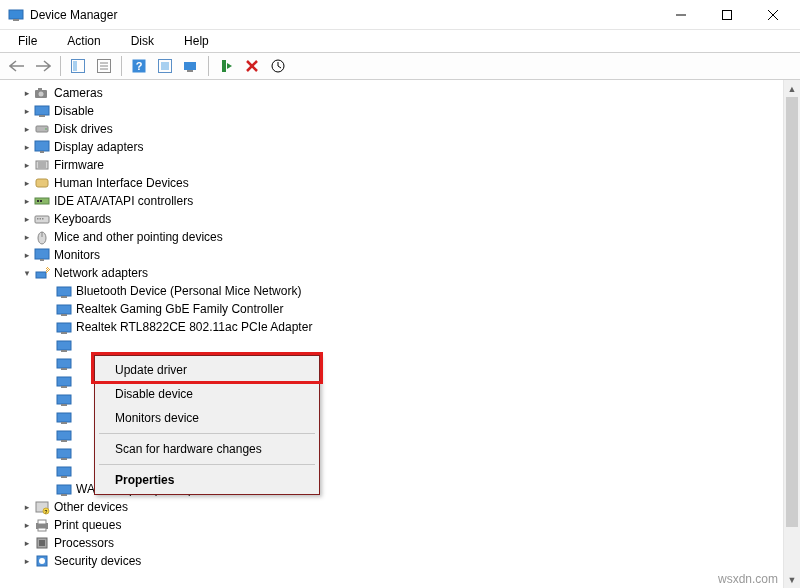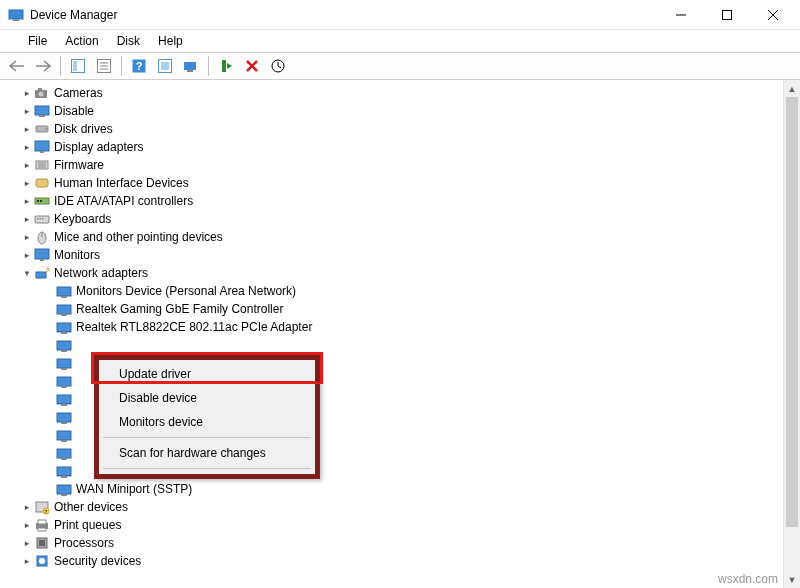--- a/index.html
+++ b/index.html
@@ -2,34 +2,34 @@
 <html><head>
   <meta charset="utf-8">
   <style>
     * { box-sizing: border-box; margin: 0; padding: 0; }
     body { font-family: "Segoe UI", Tahoma, sans-serif; font-size: 12px; background: #fff; color: #000; width: 800px; height: 588px; overflow: hidden; position: relative; }
     .titlebar { display: flex; align-items: center; height: 30px; padding: 0 4px 0 8px; border-bottom: 1px solid #e5e5e5; }
     .titlebar .ticon { width: 16px; height: 16px; margin-right: 6px; display:flex;align-items:center;justify-content:center;}
     .titlebar .ttext { flex: 1; font-size: 12px; }
     .winbtns { display: flex; }
     .winbtn { width: 46px; height: 30px; display: flex; align-items: center; justify-content: center; font-family: "Segoe UI Symbol", sans-serif; font-size: 11px; }
-    .menubar { display: flex; gap: 2px; height: 22px; align-items: center; padding: 0 20px; }
+    .menubar { display: flex; gap: 14px; height: 22px; align-items: center; padding: 0 10px; }
     .menuitem { padding: 2px 8px; }
     .toolbar { display: flex; align-items: center; height: 28px; padding: 0 4px; gap: 0; border-top: 1px solid #d0d0d0; border-bottom: 1px solid #d0d0d0; background: #fdfdfd;}
     .tbtn { width: 24px; height: 24px; display: flex; align-items: center; justify-content: center; margin: 0 1px; border: 1px solid transparent; }
     .tsep { width: 1px; height: 20px; background: #c0c0c0; margin: 0 4px; }
     .treearea { position: relative; height: calc(588px - 30px - 22px - 28px); overflow: hidden; }
     .tree { padding: 4px 0 4px 2px; line-height: 18px; font-size: 12px; }
     .node { display: flex; align-items: center; height: 18px; white-space: nowrap; }
     .chev { width: 14px; display: inline-flex; justify-content: center; color: #555; font-size: 9px; cursor: pointer;}
     .chev.none { visibility: hidden; }
     .nicon { width: 16px; height: 16px; margin-right: 4px; display:inline-flex;align-items:center;justify-content:center; }
     .ind1 { padding-left: 18px; }
     .ind2 { padding-left: 40px; }
-    .cmenu { position: absolute; left: 94px; top: 275px; width: 226px; background: #f0f0f0; border: 5px solid #7f1d1d; box-shadow: 2px 2px 4px rgba(0,0,0,0.25); padding: 2px; }
+    .cmenu { position: absolute; left: 94px; top: 275px; width: 226px; background: #f0f0f0; border: 1px solid #7f1d1d; box-shadow: 2px 2px 4px rgba(0,0,0,0.25); padding: 2px; }
     .citem { padding: 5px 10px 5px 18px; font-size: 12px; }
     .csep { height: 1px; background: #c8c8c8; margin: 3px 2px; }
     .hl { position: absolute; border: 3px solid #e21b1b; pointer-events:none; }
     .hl1 { left: 91px; top: 272px; width: 232px; height: 32px; }
     .vscroll { position: absolute; right: 0; top: 0; bottom: 0; width: 17px; background: #f0f0f0; border-left: 1px solid #e5e5e5; }
     .vscroll .arrow { height: 17px; display:flex;align-items:center;justify-content:center; color:#606060; font-size:9px;}
     .vscroll .thumb { position:absolute; top:17px; left:2px; right:2px; height: 430px; background: #cdcdcd; }
     .watermark { position: absolute; right: 22px; bottom: 2px; font-size: 12px; color: #999; }
     .bold { font-weight: 700; }
   </style>
@@ -255,21 +255,21 @@
         <span>Network adapters</span>
       </div>
       <div class="node ind2">
         <span class="chev none">▸</span>
         <span class="nicon">
           <svg width="16" height="16">
             <rect x="1" y="4" width="14" height="9" fill="#4a90d9" stroke="#2a6bb0"></rect>
             <rect x="5" y="13" width="6" height="2" fill="#888"></rect>
           </svg>
         </span>
-        <span>Monitors Device (Personal Area Network)</span>
+        <span>Bluetooth Device (Personal Mice Network)</span>
       </div>
       <div class="node ind2">
         <span class="chev none">▸</span>
         <span class="nicon">
           <svg width="16" height="16">
             <rect x="1" y="4" width="14" height="9" fill="#4a90d9" stroke="#2a6bb0"></rect>
             <rect x="5" y="13" width="6" height="2" fill="#888"></rect>
           </svg>
         </span>
         <span>Realtek Gaming GbE Family Controller</span>
@@ -418,20 +418,21 @@
       </div>
     </div>
 
   <div class="cmenu">
     <div class="citem">Update driver</div>
     <div class="citem">Disable device</div>
     <div class="citem">Monitors device</div>
     <div class="csep"></div>
     <div class="citem">Scan for hardware changes</div>
     <div class="csep"></div>
+    <div class="citem bold">Properties</div>
   </div>
 
   <div class="hl hl1"></div>
 
   <div class="vscroll">
     <div class="arrow">▲</div>
     <div class="thumb"></div>
     <div class="arrow" style="position:absolute;bottom:0;left:0;right:0">▼</div>
   </div>
 </div>

